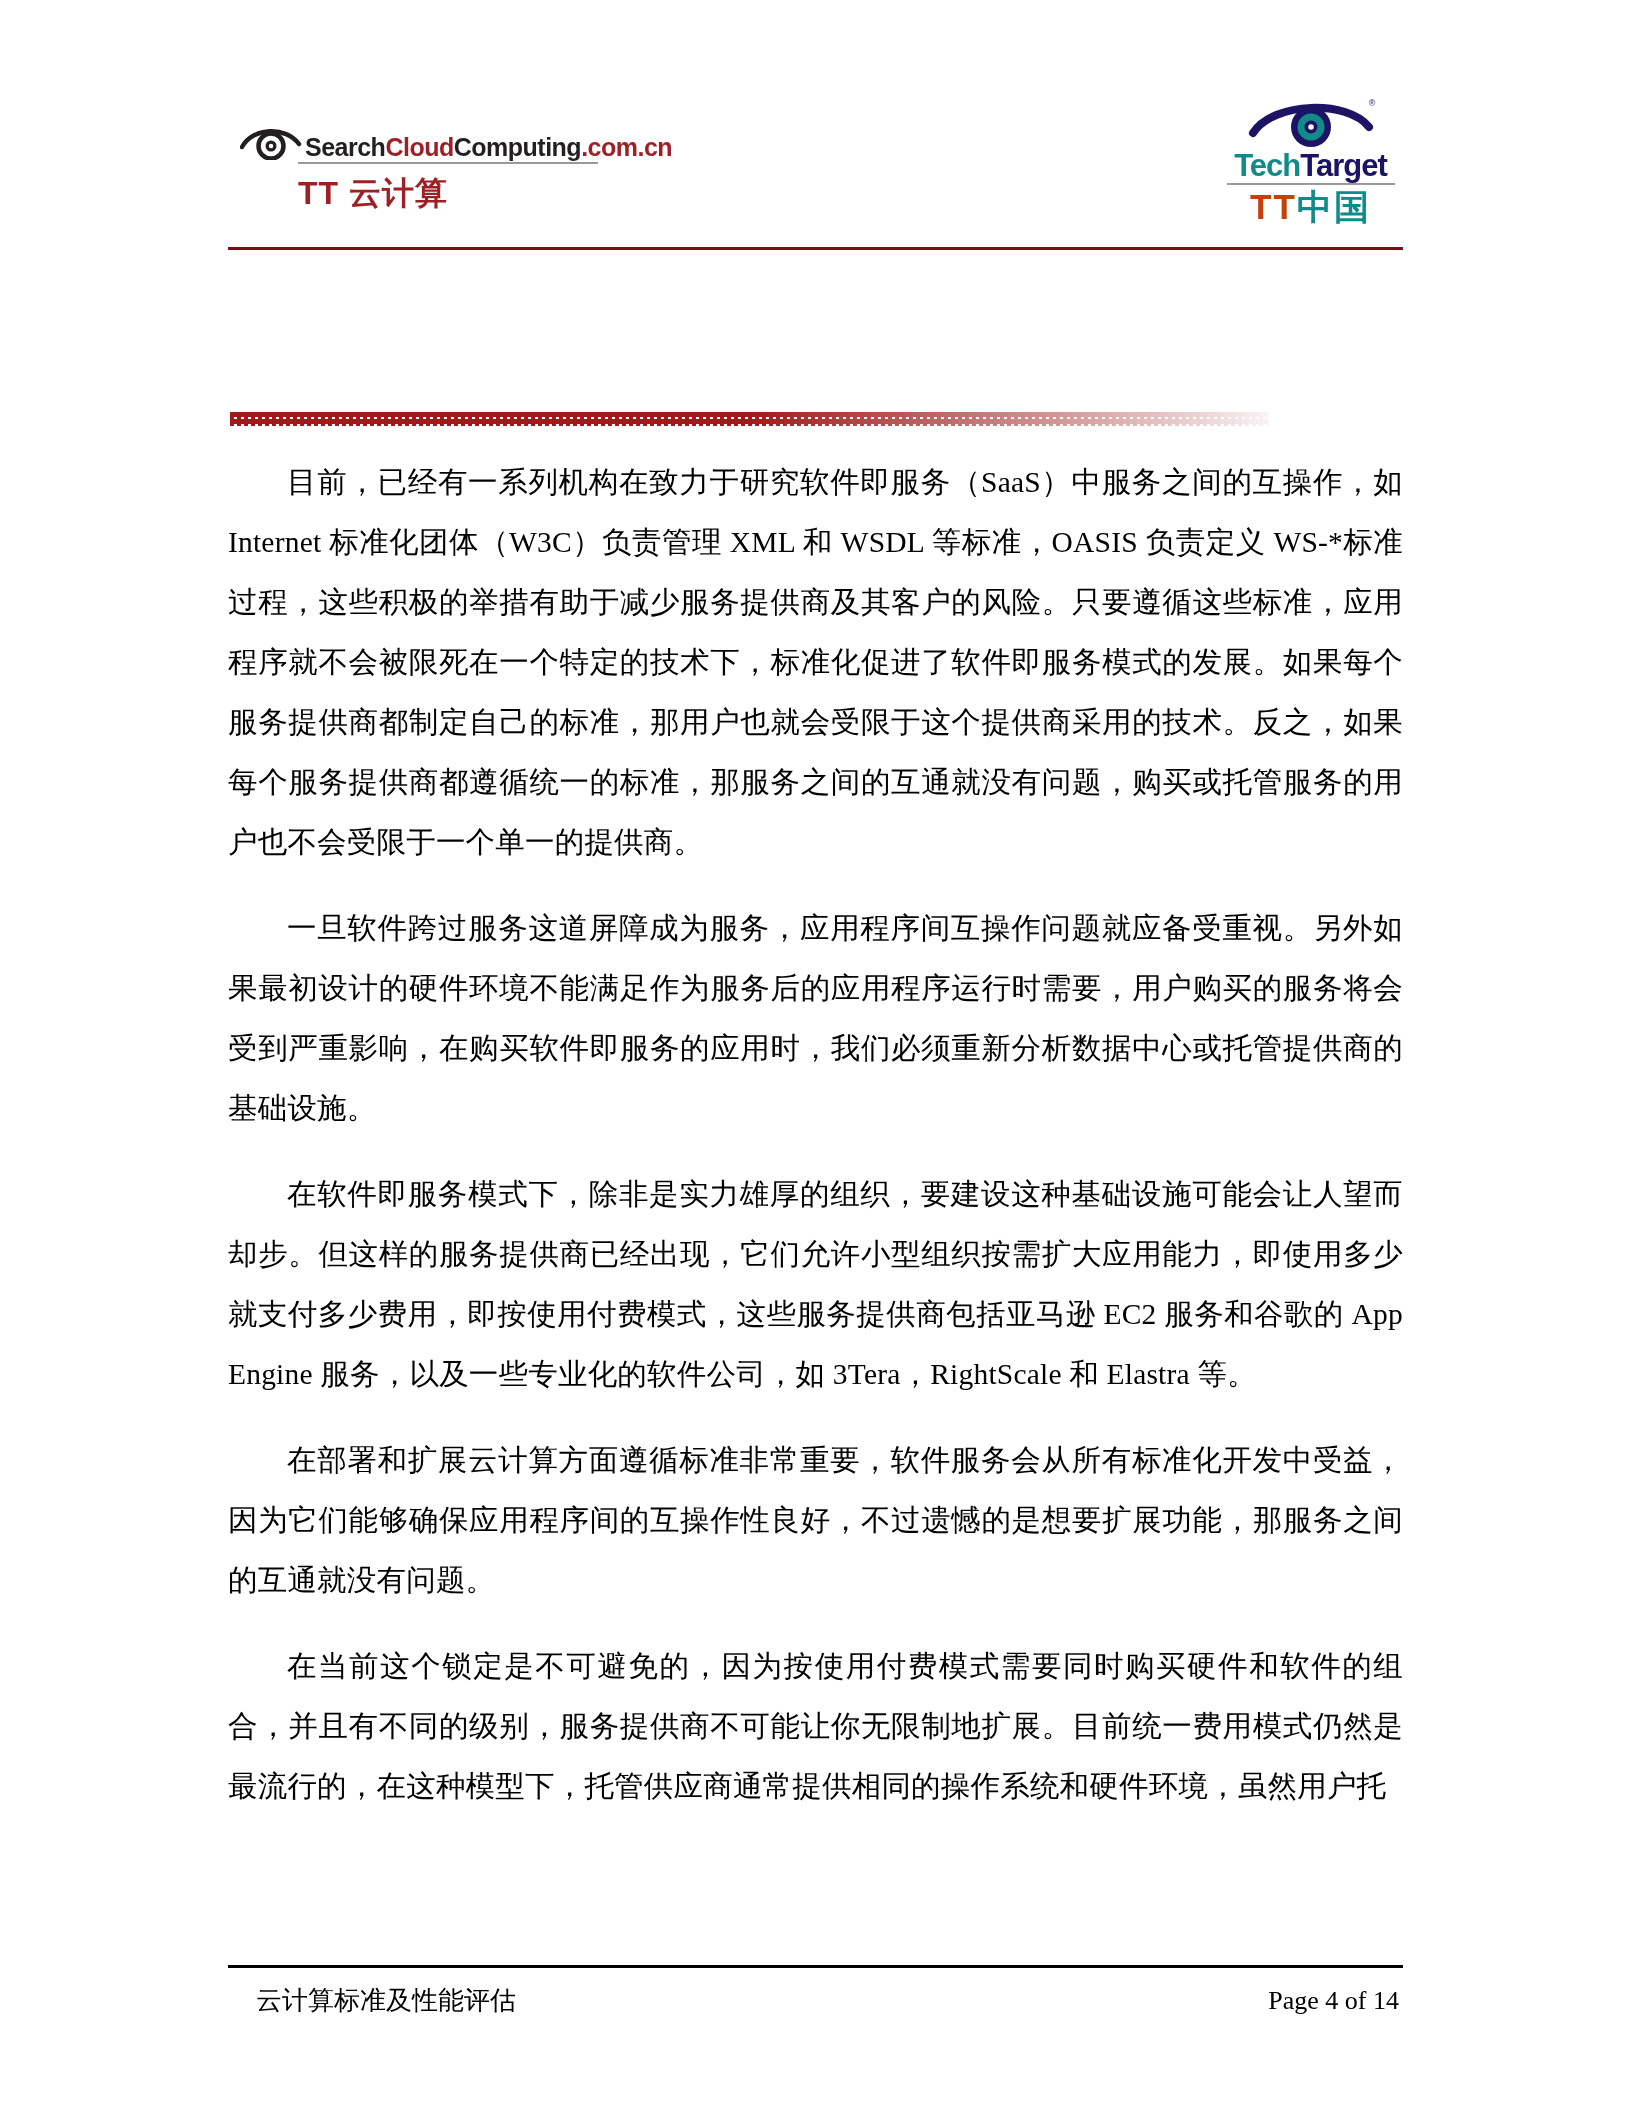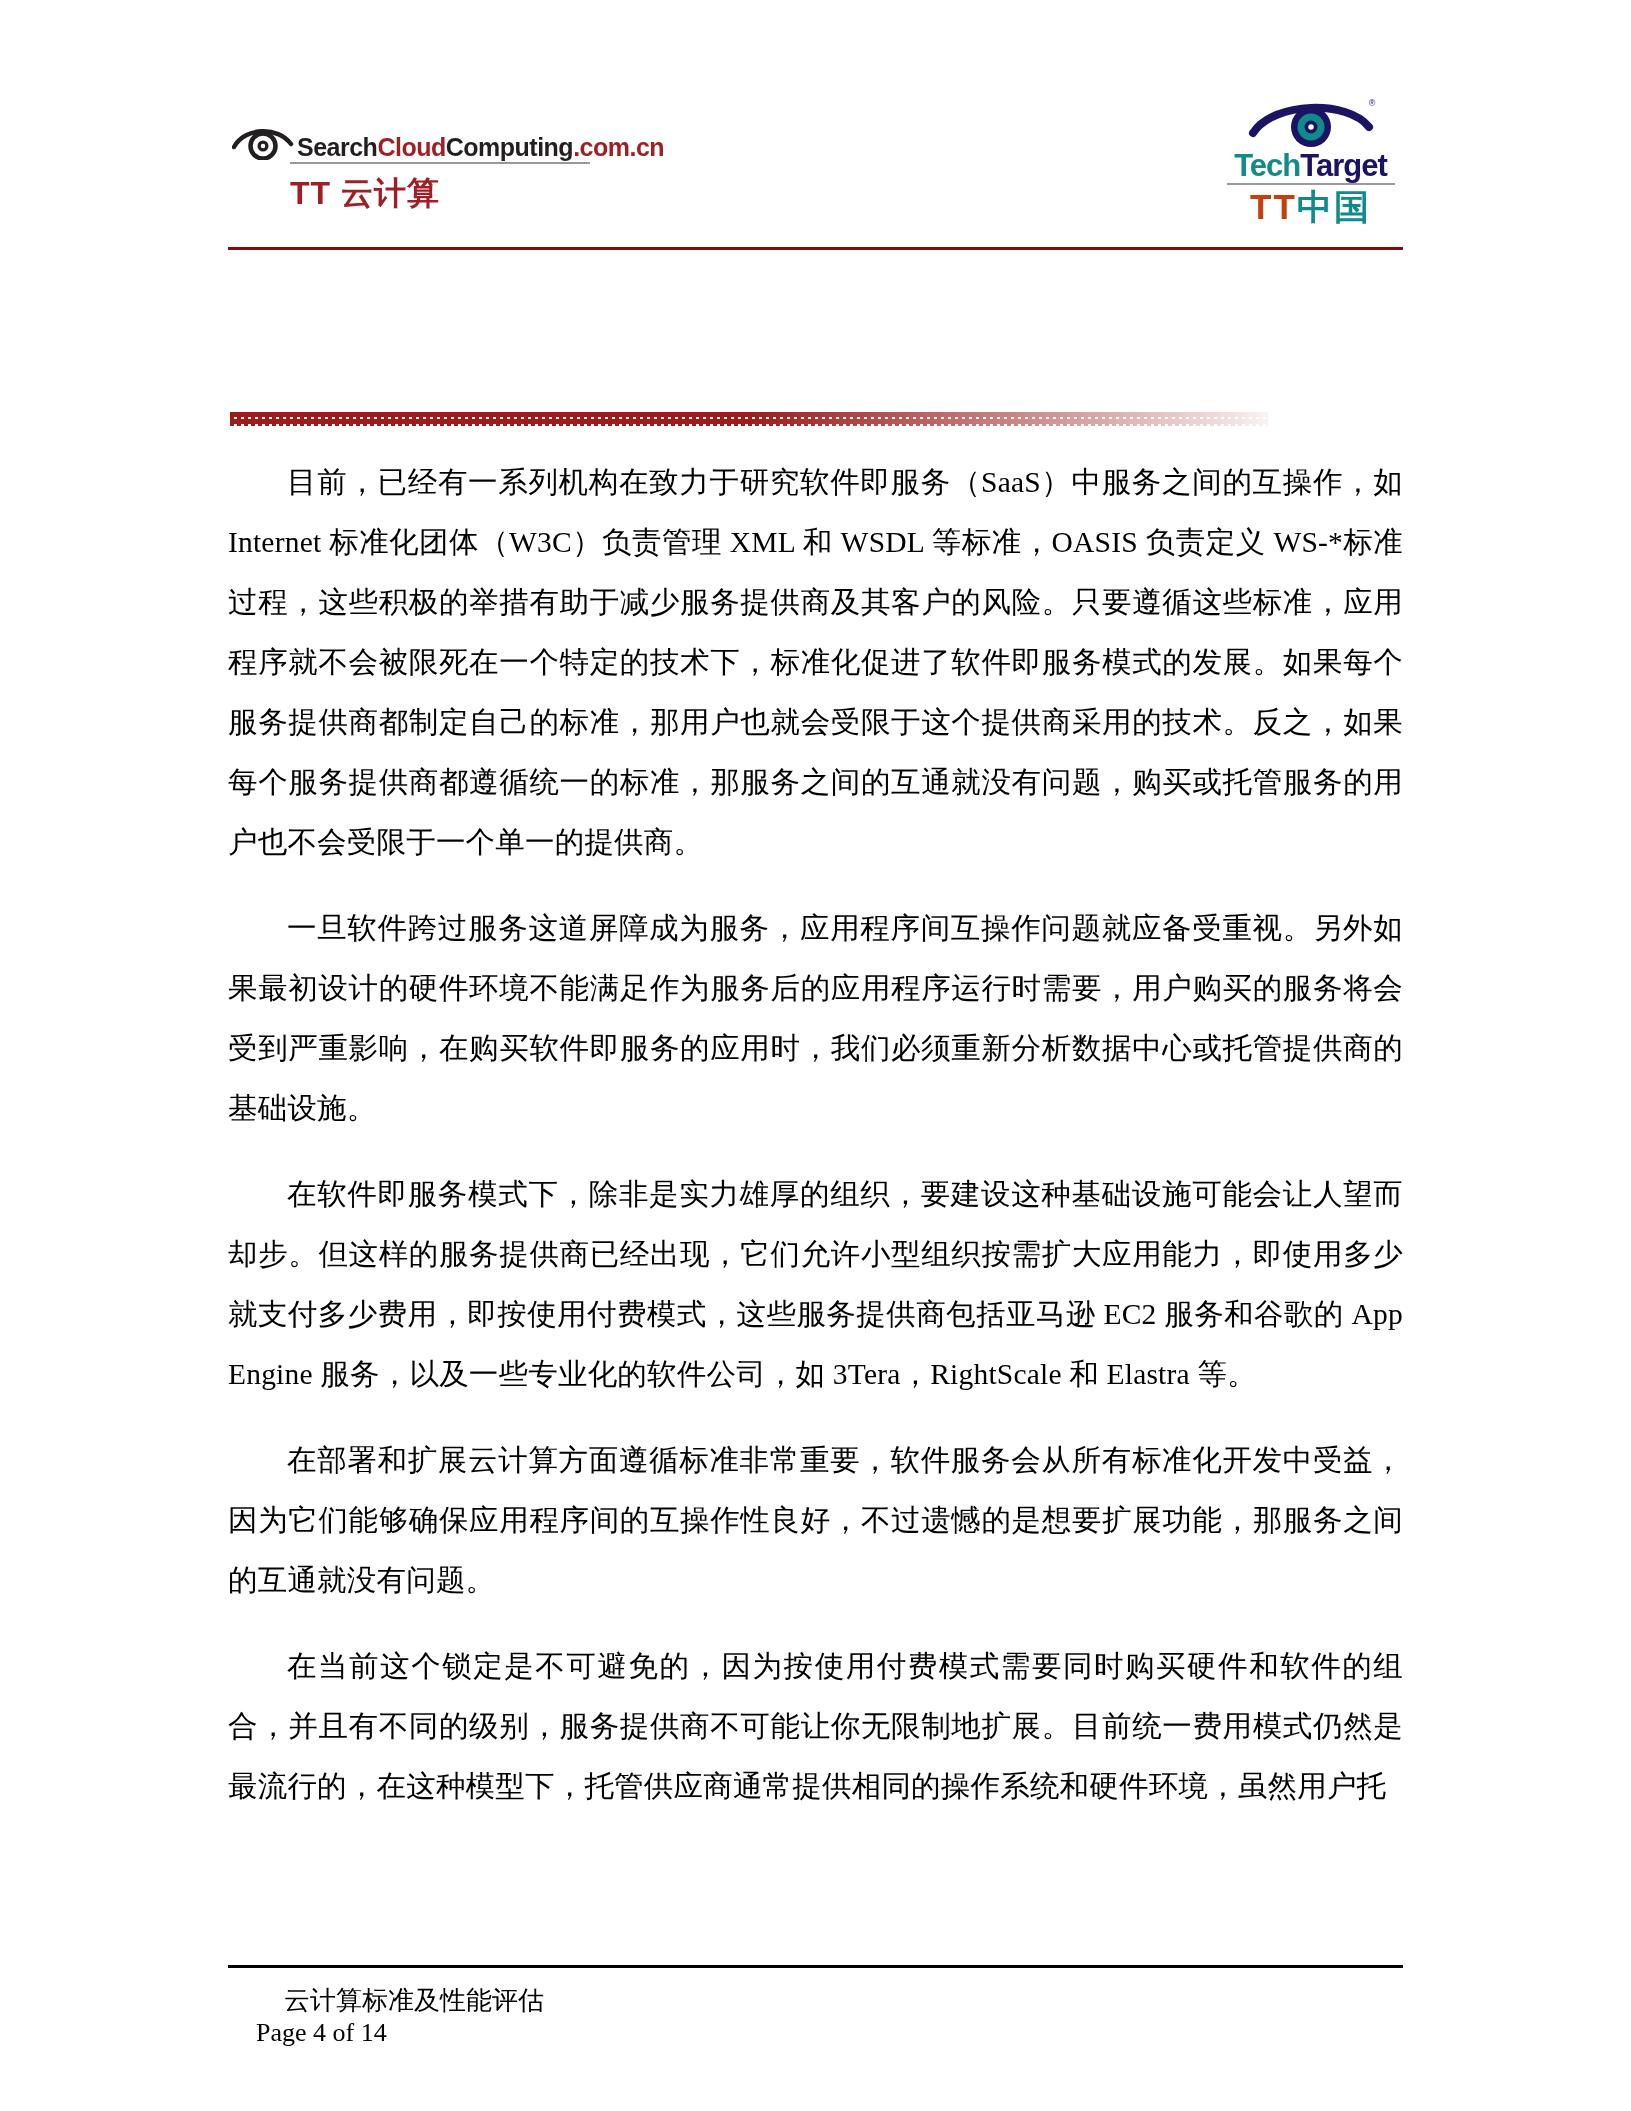--- a/index.html
+++ b/index.html
@@ -41,21 +41,21 @@
     left: 228px;
     top: 247px;
     width: 1175px;
     height: 3px;
     background: #7a0f12;
   }
 
   
   .scc-logo {
     position: absolute;
-    left: 4px;
+    left: 12px;
     top: 28px;
     display: flex;
     flex-direction: column;
     align-items: flex-start;
   }
   .scc-row {
     display: flex;
     align-items: flex-end;
   }
   .scc-eye {
@@ -210,21 +210,20 @@
     position: absolute;
     left: 228px;
     top: 1983px;
     width: 1175px;
     display: flex;
     justify-content: space-between;
     align-items: baseline;
     font-family: "Liberation Serif", "DejaVu Serif", serif;
     font-size: 26px;
     color: #000;
-    flex-direction: column;
   }
   .footer-left { padding-left: 28px; }
   .footer-right { padding-right: 4px; margin-left: 28px; }
 </style>
 </head>
 <body>
 
 <div class="page">
 
   <div class="header">

